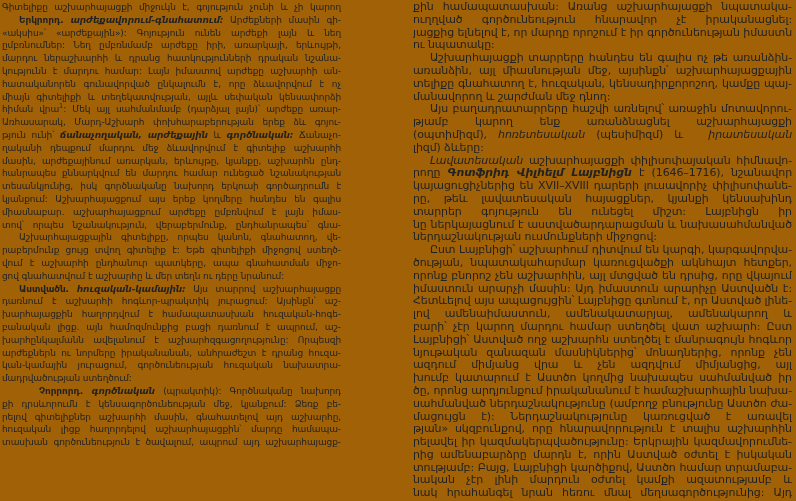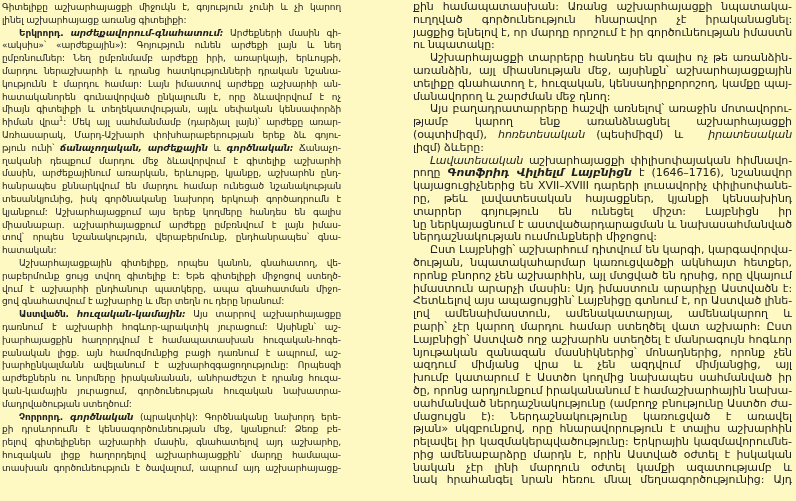--- a/index.html
+++ b/index.html
@@ -37,55 +37,53 @@
   .line sup {
     font-size: 6.5px;
     line-height: 0;
     vertical-align: super;
     letter-spacing: 0;
   }
 </style>
 </head>
 <body>
 
-<div class="spread" style="background: #fef9c3; color: rgb(34, 34, 34);">
+<div class="spread" style="background: #a16207; color: rgb(34, 34, 34);">
   <div class="col col-left">
       <div class="line"><span>Գիտելիքը աշխարհայացքի միջուկն է, գոյություն չունի և չի կարող</span></div>
-      <div class="line endline"><span>լինել աշխարհայացք առանց գիտելիքի:</span></div>
       <div class="line ind"><span style="font-weight: bold;">Երկրորդ. </span><span style="font-weight: bold; font-style: italic;">արժեքավորում-գնահատում:</span><span> Արժեքների մասին գի-</span></div>
       <div class="line"><span>«ակսիս»՝ «արժեքային»): Գոյություն ունեն արժեքի լայն և նեղ</span></div>
       <div class="line"><span>ըմբռնումներ: Նեղ ըմբռնմամբ արժեքը իրի, առարկայի, երևույթի,</span></div>
       <div class="line"><span>մարդու ներաշխարհի և դրանց հատկությունների դրական նշանա-</span></div>
       <div class="line"><span>կությունն է մարդու համար: Լայն իմաստով արժեքը աշխարհի ան-</span></div>
       <div class="line"><span>հատականորեն գունավորված ընկալումն է, որը ձևավորվում է ոչ</span></div>
       <div class="line"><span>միայն գիտելիքի և տեղեկատվության, այլև սեփական կենսափորձի</span></div>
       <div class="line"><span>հիման վրա</span><sup>1</sup><span>: Մեկ այլ սահմանմամբ (դարձյալ լայն)՝ արժեքը առար-</span></div>
       <div class="line"><span>Առհասարակ, Մարդ-Աշխարհ փոխհարաբերության երեք ձև գոյու-</span></div>
       <div class="line"><span>թյուն ունի՝ </span><span style="font-weight: bold; font-style: italic;">ճանաչողական, արժեքային</span><span> և </span><span style="font-weight: bold; font-style: italic;">գործնական:</span><span> Ճանաչո-</span></div>
       <div class="line"><span>ղականի դեպքում մարդու մեջ ձևավորվում է գիտելիք աշխարհի</span></div>
       <div class="line"><span>մասին, արժեքայինում առարկան, երևույթը, կյանքը, աշխարհն ընդ-</span></div>
       <div class="line"><span>հանրապես քննարկվում են մարդու համար ունեցած նշանակության</span></div>
       <div class="line"><span>տեսանկյունից, իսկ գործնականը նախորդ երկուսի գործադրումն է</span></div>
       <div class="line"><span>կյանքում: Աշխարհայացքում այս երեք կողմերը հանդես են գալիս</span></div>
       <div class="line"><span>միասնաբար. աշխարհայացքում արժեքը ըմբռնվում է լայն իմաս-</span></div>
       <div class="line"><span>տով՝ որպես նշանակություն, վերաբերմունք, ընդհանրապես՝ գնա-</span></div>
-      <div class="line endline"><span>հատական:</span></div>
       <div class="line ind"><span>Աշխարհայացքային գիտելիքը, որպես կանոն, գնահատող, վե-</span></div>
       <div class="line"><span>րաբերմունք ցույց տվող գիտելիք է: Եթե գիտելիքի միջոցով ստեղծ-</span></div>
       <div class="line"><span>վում է աշխարհի ընդհանուր պատկերը, ապա գնահատման միջո-</span></div>
       <div class="line endline"><span>ցով գնահատվում է աշխարհը և մեր տեղն ու դերը նրանում:</span></div>
       <div class="line ind"><span style="font-weight: bold;">Աստվածն. </span><span style="font-weight: bold; font-style: italic;">հուզական-կամային:</span><span> Այս տարրով աշխարհայացքը</span></div>
       <div class="line"><span>դառնում է աշխարհի հոգևոր-պրակտիկ յուրացում: Այսինքն՝ աշ-</span></div>
       <div class="line"><span>խարհայացքին հաղորդվում է համապատասխան հուզական-հոգե-</span></div>
       <div class="line"><span>բանական լիցք. այն համոզմունքից բացի դառնում է ապրում, աշ-</span></div>
       <div class="line"><span>խարհընկալմանն ավելանում է աշխարհզգացողությունը: Որպեսզի</span></div>
       <div class="line"><span>արժեքներն ու նորմերը իրականանան, անհրաժեշտ է դրանց հուզա-</span></div>
       <div class="line"><span>կան-կամային յուրացում, գործունեության հուզական նախատրա-</span></div>
       <div class="line endline"><span>մադրվածության ստեղծում:</span></div>
-      <div class="line ind"><span style="font-weight: bold;">Չորրորդ. </span><span style="font-weight: bold; font-style: italic;">գործնական</span><span> (պրակտիկ): Գործնականը նախորդ երե-</span></div>
+      <div class="line ind"><span style="font-weight: bold; margin-left: 20px;">Չորրորդ. </span><span style="font-weight: bold; font-style: italic;">գործնական</span><span> (պրակտիկ): Գործնականը նախորդ երե-</span></div>
       <div class="line"><span>քի դրսևորումն է կենսագործունեության մեջ, կյանքում: Ձեռք բե-</span></div>
       <div class="line"><span>րելով գիտելիքներ աշխարհի մասին, գնահատելով այդ աշխարհը,</span></div>
       <div class="line"><span>հուզական լիցք հաղորդելով աշխարհայացքին՝ մարդը համապա-</span></div>
       <div class="line"><span>տասխան գործունեություն է ծավալում, ապրում այդ աշխարհայացք-</span></div>
     </div>
   <div class="col col-right">
       <div class="line"><span>քին համապատասխան: Առանց աշխարհայացքի նպատակա-</span></div>
       <div class="line"><span>ուղղված գործունեություն հնարավոր չէ իրականացնել: Աշխարհա-</span></div>
       <div class="line"><span>յացքից ելնելով է, որ մարդը որոշում է իր գործունեության իմաստն</span></div>
       <div class="line endline"><span>ու նպատակը:</span></div>
@@ -114,16 +112,17 @@
       <div class="line"><span>Լայբնիցի՝ Աստված ողջ աշխարհն ստեղծել է մանրագույն հոգևոր ու</span></div>
       <div class="line"><span>նյութական զանազան մասնիկներից՝ մոնադներից, որոնք չեն</span></div>
       <div class="line"><span>ազդում միմյանց վրա և չեն ազդվում միմյանցից, այլ յուրաքանչյուր</span></div>
       <div class="line"><span>խումբ կատարում է Աստծո կողմից նախապես սահմանված իր գոր-</span></div>
       <div class="line"><span>ծը, որոնց արդյունքում իրականանում է համաշխարհային նախա-</span></div>
       <div class="line"><span>սահմանված ներդաշնակությունը (ամբողջ բնությունը Աստծո ժա-</span></div>
       <div class="line"><span>մացույցն է): Ներդաշնակությունը կառուցված է առավել «խնայողու-</span></div>
       <div class="line"><span>թյան» սկզբունքով, որը հնարավորություն է տալիս աշխարհին բա-</span></div>
       <div class="line"><span>րելավել իր կազմակերպվածությունը: Երկրային կազմավորումնե-</span></div>
       <div class="line"><span>րից ամենաբարձրը մարդն է, որին Աստված օժտել է իսկական ազա-</span></div>
+      <div class="line"><span>տությամբ: Բայց, Լայբնիցի կարծիքով, Աստծո համար տրամաբա-</span></div>
       <div class="line"><span>նական չէր լինի մարդուն օժտել կամքի ազատությամբ և միաժամա-</span></div>
       <div class="line"><span>նակ հրահանգել նրան հեռու մնալ մեղսագործությունից: Այդ պատ-</span></div>
     </div>
 </div>
 
 </body></html>

